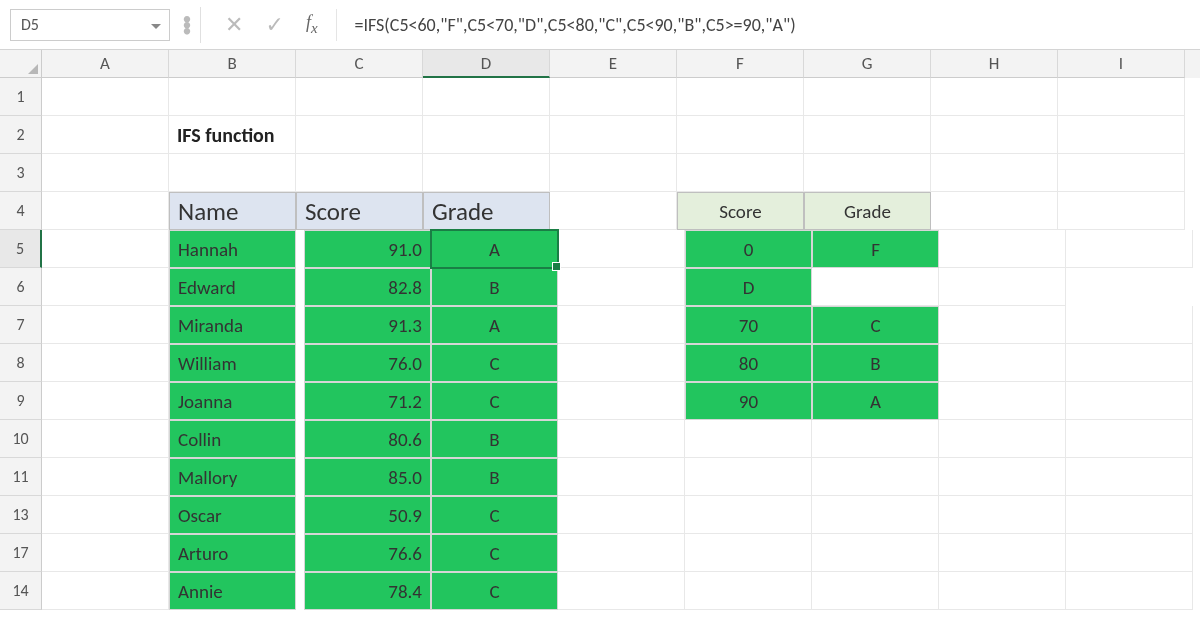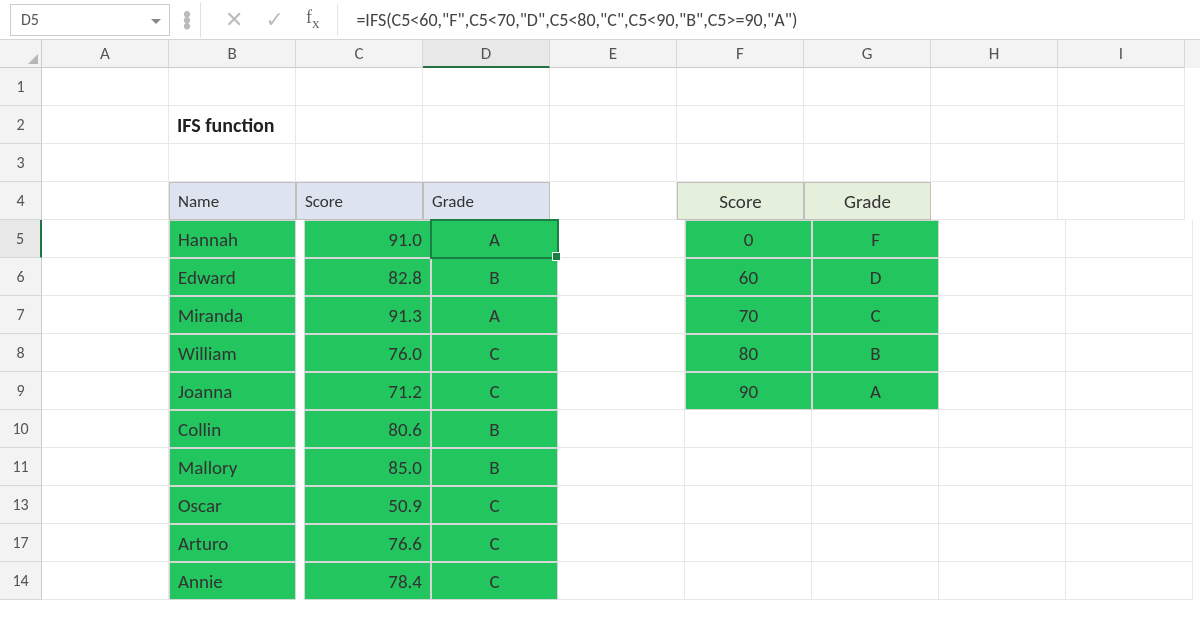--- a/index.html
+++ b/index.html
@@ -8,21 +8,21 @@
     font-family: "Segoe UI", Calibri, Arial, sans-serif;
     background: #fff;
     overflow: hidden;
     width: 1200px;
     height: 630px;
   }
   
   .formula-bar {
     display: flex;
     align-items: center;
-    height: 40px;
+    height: 50px;
     border-bottom: 1px solid #d4d4d4;
     background: #fff;
     padding: 0;
   }
   .name-box {
     width: 160px;
     height: 32px;
     border: 1px solid #ccc;
     margin: 0 10px;
     display: flex;
@@ -45,21 +45,21 @@
     width: 1px; height: 36px; background: #e0e0e0; margin: 0 6px;
   }
   .dots {
     width: 14px; text-align: center; color: #bbb; font-size: 18px;
     display: flex; flex-direction: column; line-height: 6px; justify-content: center;
   }
   .dots span { display:block; }
   .fb-btns { display:flex; align-items:center; gap: 22px; margin: 0 18px; }
   .fb-x { color:#bbb; font-size:22px; }
   .fb-check { color:#bbb; font-size:22px; }
-  .fx { font-family: "Times New Roman", serif; color:#666; font-size:18px; }
+  .fx { font-style: italic; font-family: "Times New Roman", serif; color:#666; font-size:18px; }
   .formula-input {
     flex: 1;
     font-size: 18px;
     padding-left: 18px;
     color: #444;
     border-left: 1px solid #e5e5e5;
     height: 32px;
     display:flex; align-items:center;
   }
 
@@ -126,21 +126,21 @@
     color:#333;
     background:#fff;
   }
   .cell.right { justify-content:flex-end;margin-left:8px; }
   .cell.center { justify-content:center; }
 
   
   .tbl-head {
     background:#dde4f0;
     border:1px solid #bfbfbf;
-    font-size:17px;
+    font-size:25px;
   }
   .tbl-cell {
     border:1px solid #d6d6d6;
     background:#22c55e;
   }
   .tbl-head-g {
     background:#e4efdc;
     border:1px solid #bfbfbf;
     font-size:19px;
   }
@@ -261,21 +261,20 @@
         <div class="cell"></div>
         <div class="cell"></div>
       </div>
       <div class="row">
         <div class="rowh">6</div>
         <div class="cell"></div>
         <div class="cell tbl-cell">Edward</div>
         <div class="cell tbl-cell right">82.8</div>
         <div class="cell tbl-cell center">B</div>
         <div class="cell"></div>
-        <div class="cell tbl-cell center">60</div>
         <div class="cell tbl-cell center">D</div>
         <div class="cell"></div>
         <div class="cell"></div>
       </div>
       <div class="row">
         <div class="rowh">7</div>
         <div class="cell"></div>
         <div class="cell tbl-cell">Miranda</div>
         <div class="cell tbl-cell right">91.3</div>
         <div class="cell tbl-cell center">A</div>

